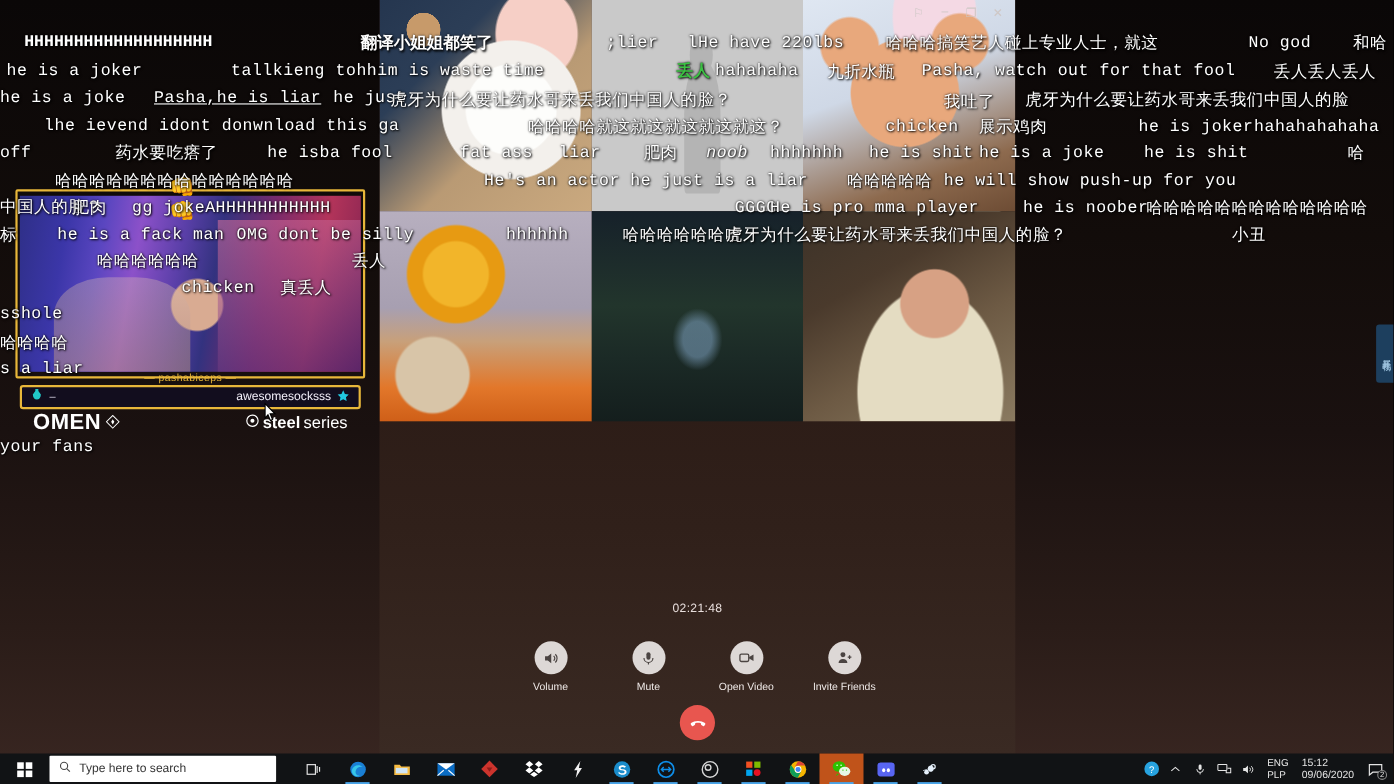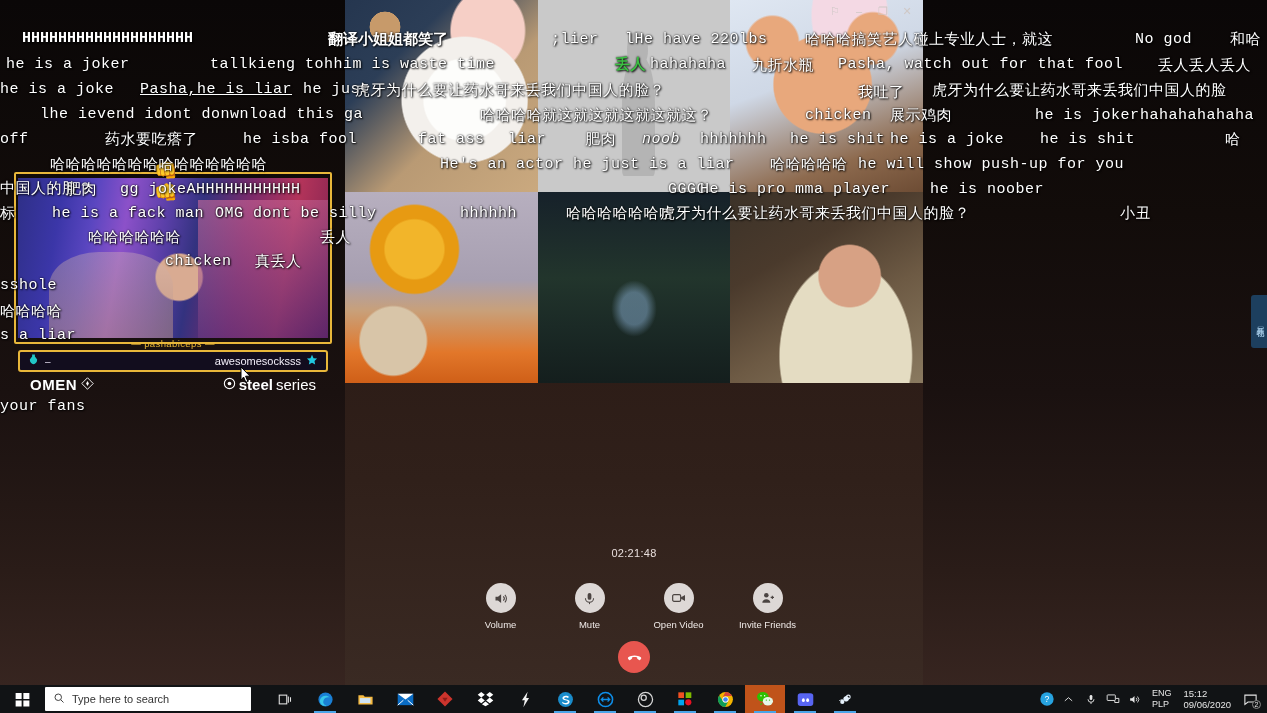--- a/index.html
+++ b/index.html
@@ -90,21 +90,21 @@
      display:flex;justify-content:center;font-size:19px;line-height:22px;}
   #streamname{position:absolute;left:0;top:166px;width:318px;text-align:center;
      color:#e8b73a;font-size:9.5px;letter-spacing:.4px;}
   #streambar{position:absolute;left:4px;top:178px;width:310px;height:22px;
      border:2px solid #e8b73a;border-radius:3px;background:#120d1e;display:flex;
      align-items:center;justify-content:space-between;padding:0 8px;}
   .bl{display:flex;align-items:center;gap:6px;color:#dcd6e8;font-size:10px;}
   .br{display:flex;align-items:center;gap:5px;color:#f2eef8;font-size:11px;}
   #sponsors{position:absolute;left:14px;top:372px;width:318px;height:24px;
      display:flex;align-items:center;justify-content:space-between;padding:0 16px;}
-  #omen{color:#fff;font-size:15px;font-weight:bold;letter-spacing:.5px;display:flex;
+  #omen{color:#fff;font-size:20px;font-weight:bold;letter-spacing:.5px;display:flex;
      align-items:center;gap:4px;}
   #steel{color:#fff;font-size:15px;display:flex;align-items:center;gap:3px;}
   #steel b{font-weight:bold;}
 
   
   #danmaku{position:absolute;inset:0;pointer-events:none;}
   .dm{position:absolute;white-space:nowrap;color:#ffffff;
      font-family:"Liberation Mono","DejaVu Sans Mono",monospace;
      font-size:15px;letter-spacing:.5px;
      text-shadow:0 0 2px rgba(0,0,0,.95),1px 1px 2px rgba(0,0,0,.9);}
@@ -319,20 +319,21 @@
       <div class="dm " style="left: 50px; top: 155px;">哈哈哈哈哈哈哈哈哈哈哈哈哈哈</div>
       <div class="dm " style="left: 440px; top: 156px;">He's an actor he just is a liar</div>
       <div class="dm " style="left: 770px; top: 155px;">哈哈哈哈哈</div>
       <div class="dm " style="left: 858px; top: 156px;">he will show push-up for you</div>
       <div class="dm " style="left: 0px; top: 179px;">中国人的脸？</div>
       <div class="dm " style="left: 66px; top: 180px;">肥肉</div>
       <div class="dm " style="left: 120px; top: 181px;">gg jokeAHHHHHHHHHHH</div>
       <div class="dm " style="left: 668px; top: 181px;">GGGG</div>
       <div class="dm " style="left: 700px; top: 181px;">He is pro mma player</div>
       <div class="dm " style="left: 930px; top: 181px;">he is noober</div>
+      <div class="dm " style="left: 1042px; top: 180px;">哈哈哈哈哈哈哈哈哈哈哈哈哈</div>
       <div class="dm " style="left: 0px; top: 204px;">标</div>
       <div class="dm " style="left: 52px; top: 205px;">he is a fack man</div>
       <div class="dm " style="left: 215px; top: 205px;">OMG dont be silly</div>
       <div class="dm " style="left: 460px; top: 205px;">hhhhhh</div>
       <div class="dm " style="left: 566px; top: 204px;">哈哈哈哈哈哈哈</div>
       <div class="dm " style="left: 660px; top: 204px;">虎牙为什么要让药水哥来丢我们中国人的脸？</div>
       <div class="dm " style="left: 1120px; top: 204px;">小丑</div>
       <div class="dm " style="left: 88px; top: 228px;">哈哈哈哈哈哈</div>
       <div class="dm " style="left: 320px; top: 228px;">丢人</div>
       <div class="dm " style="left: 0px; top: 277px;">sshole</div>

